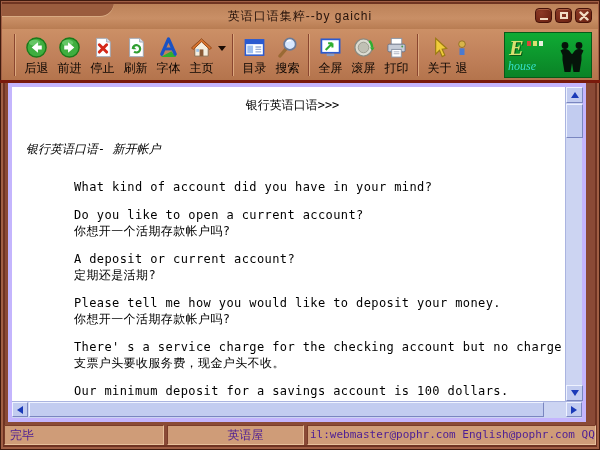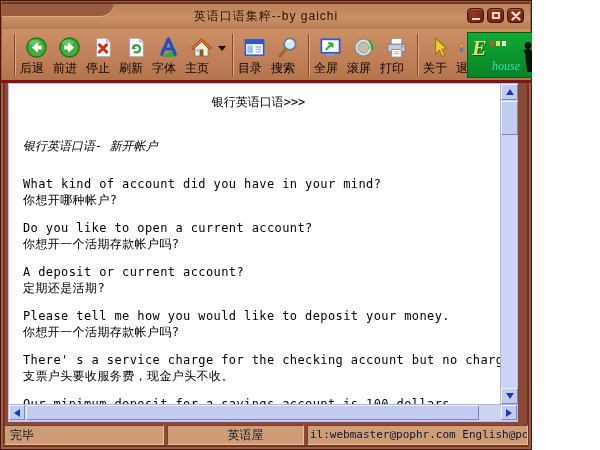--- a/index.html
+++ b/index.html
@@ -1,18 +1,18 @@
 <!DOCTYPE html>
 <html><head>
 <meta charset="utf-8">
 <style>
   * { margin:0; padding:0; box-sizing:border-box; }
   html,body { width:600px; height:450px; font-family:"Liberation Sans", sans-serif; }
   #window {
-    position:relative; width:532px; height:450px; overflow:hidden;
+    position:relative; width:600px; height:450px; overflow:hidden;
     background:#8a4a36;
     box-shadow: inset 0 0 0 1px #3f1a0e, inset 0 0 0 3px #a05f45, inset 0 0 0 5px #6f3322;
   }
   
   .titlebar {
     position:absolute; left:2px; top:2px; right:2px; height:27px;
     background:linear-gradient(180deg,#ba8057 0%,#c98f66 60%,#b87c52 100%);
     overflow:hidden;
   }
   .title-curve {
@@ -36,21 +36,21 @@
   .glyph-max { width:8px; height:7px; border:2px solid #f2dcc4; }
   
   .toolbar {
     position:absolute; left:2px; top:29px; right:2px; height:51px;
     background:linear-gradient(180deg,#cc9066 0%,#c0805a 55%,#b4744c 100%);
     display:flex; align-items:center; padding:2px 6px 2px 8px;
   }
   .toolbar-underline { position:absolute; left:0; top:80px; right:0; height:3px; background:#7a1a0c; }
   .tsep { width:2px; height:42px; margin:0 4px; background:#8a4630; border-right:1px solid #dca87e; flex:0 0 auto; }
   .tbtn {
-    width:33px; flex:0 0 auto; display:flex; flex-direction:column; 
+    width:33px; flex:0 0 auto; display:flex; flex-direction:column; align-items:center;
     cursor:default;
   }
   .tbtn .ticon { height:26px; display:flex; align-items:center; justify-content:center; }
   .tbtn .tlabel { font-size:12px; color:#0a0502; line-height:14px; white-space:nowrap; }
   .font-arrow {
     width:0; height:0; border-left:4px solid transparent; border-right:4px solid transparent;
     border-top:5px solid #1a0c04; margin:0 2px 12px 0; flex:0 0 auto;
   }
   .tbtn-clipped { width:11px; overflow:hidden; }
   .logo-panel {
@@ -59,38 +59,38 @@
     overflow:hidden;
   }
   .logo-mark {
     position:absolute; left:4px; top:2px; font-family:"Liberation Serif", serif;
     font-style:italic; font-weight:bold; font-size:22px; color:#d8e070;
     text-shadow:1px 1px 0 #075a18;
   }
   .logo-bits { position:absolute; left:22px; top:8px; display:flex; gap:2px; }
   .logo-bits i { display:block; width:4px; height:5px; }
   .logo-script {
-    position:absolute; left:24px; bottom:3px; font-family:"Liberation Serif", serif;
+    position:absolute; left:3px; bottom:3px; font-family:"Liberation Serif", serif;
     font-style:italic; font-size:12px; color:#35e0c8;
   }
   .logo-handshake { position:absolute; right:4px; top:6px; }
   
   .content-frame {
     position:absolute; left:8px; top:83px; right:14px; bottom:28px;
-    background:#fff; border:1px solid #c4b5fd;
+    background:#fff; border:4px solid #c4b5fd;
   }
   .text-pane {
     position:absolute; left:0; top:0; right:17px; bottom:17px; overflow:hidden;
     padding:10px 6px 0 14px;
     font-family:"DejaVu Sans Mono","Liberation Mono", monospace;
     font-size:12px; color:#000;
   }
   .doc-heading { text-align:center; line-height:16px; margin-bottom:28px; }
   .doc-subheading { line-height:16px; margin-bottom:22px;font-style:italic; }
-  .pair { margin-bottom:12px; }
+  .pair { margin-bottom:12px;margin-left:48px; }
   .pair div { line-height:16px; letter-spacing:0.4px; white-space:nowrap; }
   
   .vscroll { position:absolute; right:0; top:0; width:17px; bottom:17px; background:#ccd4f2; border-left:1px solid #aab4e0; }
   .hscroll { position:absolute; left:0; right:0; bottom:0; height:17px; background:#ccd4f2; border-top:1px solid #aab4e0; }
   .sbtn, .sthumb {
     position:absolute; background:#c2ccf0; border:1px solid;
     border-color:#eef2ff #7a86c0 #7a86c0 #eef2ff;
     display:flex; align-items:center; justify-content:center;
   }
   .vscroll .sbtn { left:0; width:17px; height:16px; }
@@ -100,21 +100,21 @@
   .hscroll .left { left:0; } .hscroll .right { right:0; }
   .hscroll .sthumb { top:0; height:15px; left:17px; right:38px; }
   .tri-up   { width:0;height:0;border-left:4px solid transparent;border-right:4px solid transparent;border-bottom:6px solid #1a3ab8; }
   .tri-down { width:0;height:0;border-left:4px solid transparent;border-right:4px solid transparent;border-top:6px solid #1a3ab8; }
   .tri-left { width:0;height:0;border-top:4px solid transparent;border-bottom:4px solid transparent;border-right:6px solid #1a3ab8; }
   .tri-right{ width:0;height:0;border-top:4px solid transparent;border-bottom:4px solid transparent;border-left:6px solid #1a3ab8; }
   
   .statusbar { position:absolute; left:4px; right:4px; bottom:5px; height:20px; display:flex; gap:3px; }
   .spanel {
     background:#cf9c78; border:1px solid; border-color:#7a3c28 #e8c09a #e8c09a #7a3c28;
-    font-size:12px; line-height:18px; color:#0f172a; overflow:hidden; white-space:nowrap;
+    font-size:12px; line-height:18px; color:#4c1d95; overflow:hidden; white-space:nowrap;
   }
   .sp1 { width:160px; padding-left:5px; }
   .sp2 { width:137px; text-align:center;padding-left:20px; }
   .sp3 { flex:1; padding-left:2px; font-family:"DejaVu Sans Mono","Liberation Mono", monospace; font-size:11px; }
 </style>
 </head>
 <body>
 
 <div id="window">
 
@@ -317,21 +317,20 @@
   </div>
   <div class="toolbar-underline"></div>
 
   <div class="content-frame">
     <div class="text-pane">
       <div class="doc-heading">银行英语口语&gt;&gt;&gt;</div>
       <div class="doc-subheading">银行英语口语- 新开帐户</div>
 
       <div class="pair">
         <div>What kind of account did you have in your mind?</div>
-        <div>你想开哪种帐户?</div>
       </div>
       <div class="pair">
         <div>Do you like to open a current account?</div>
         <div>你想开一个活期存款帐户吗?</div>
       </div>
       <div class="pair">
         <div>A deposit or current account?</div>
         <div>定期还是活期?</div>
       </div>
       <div class="pair">

